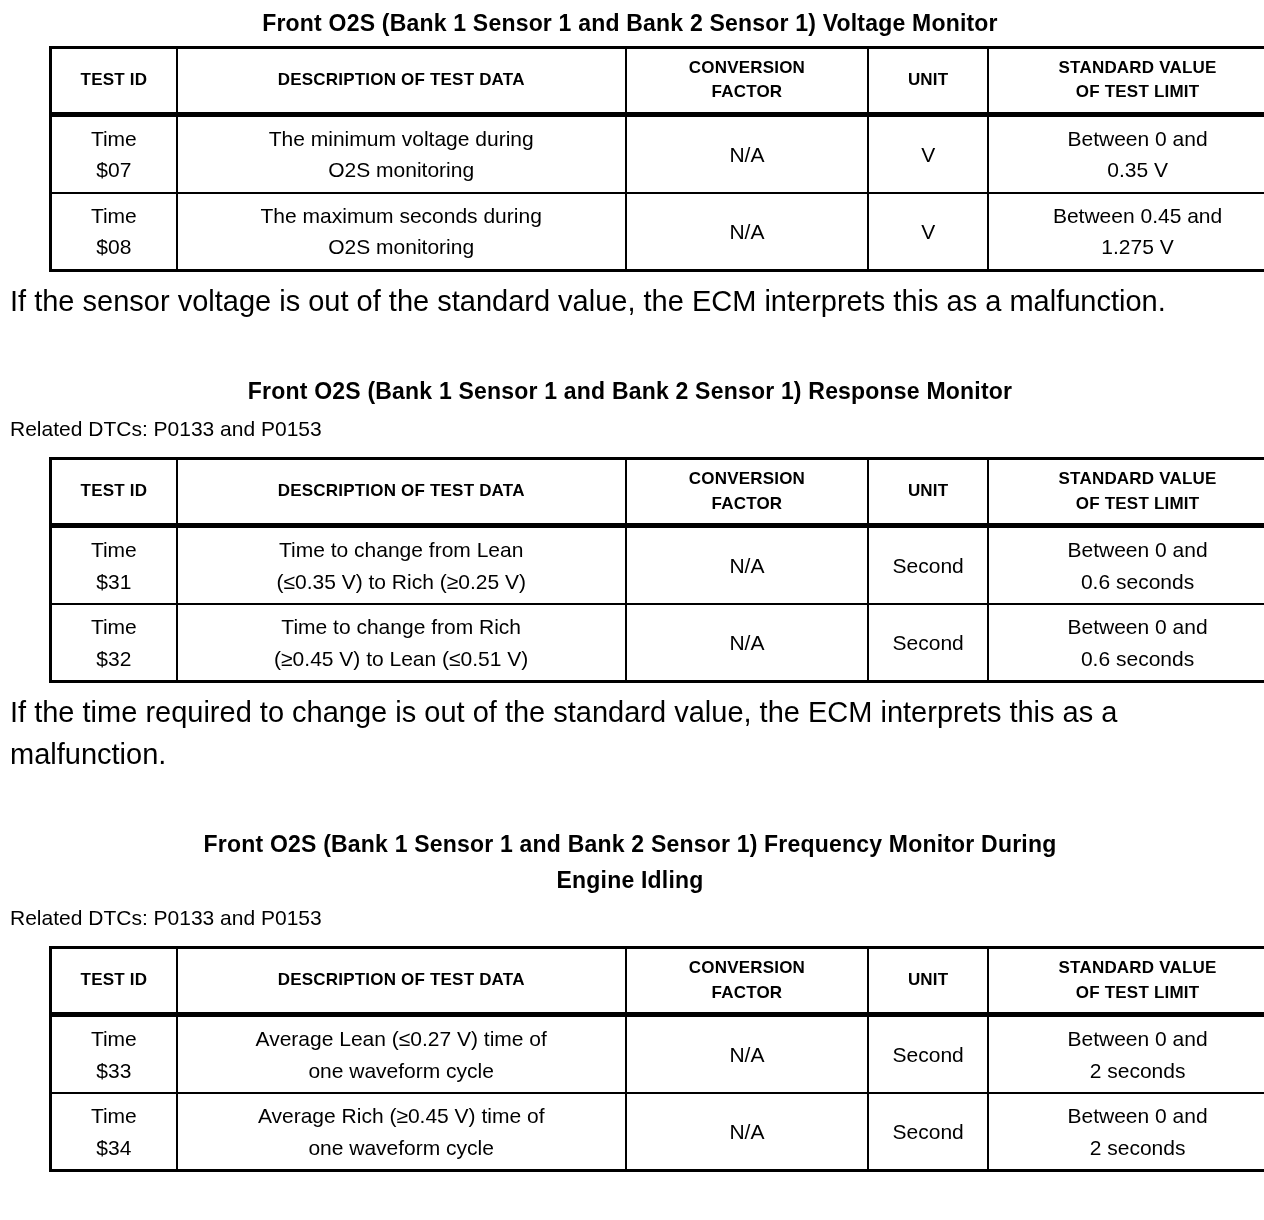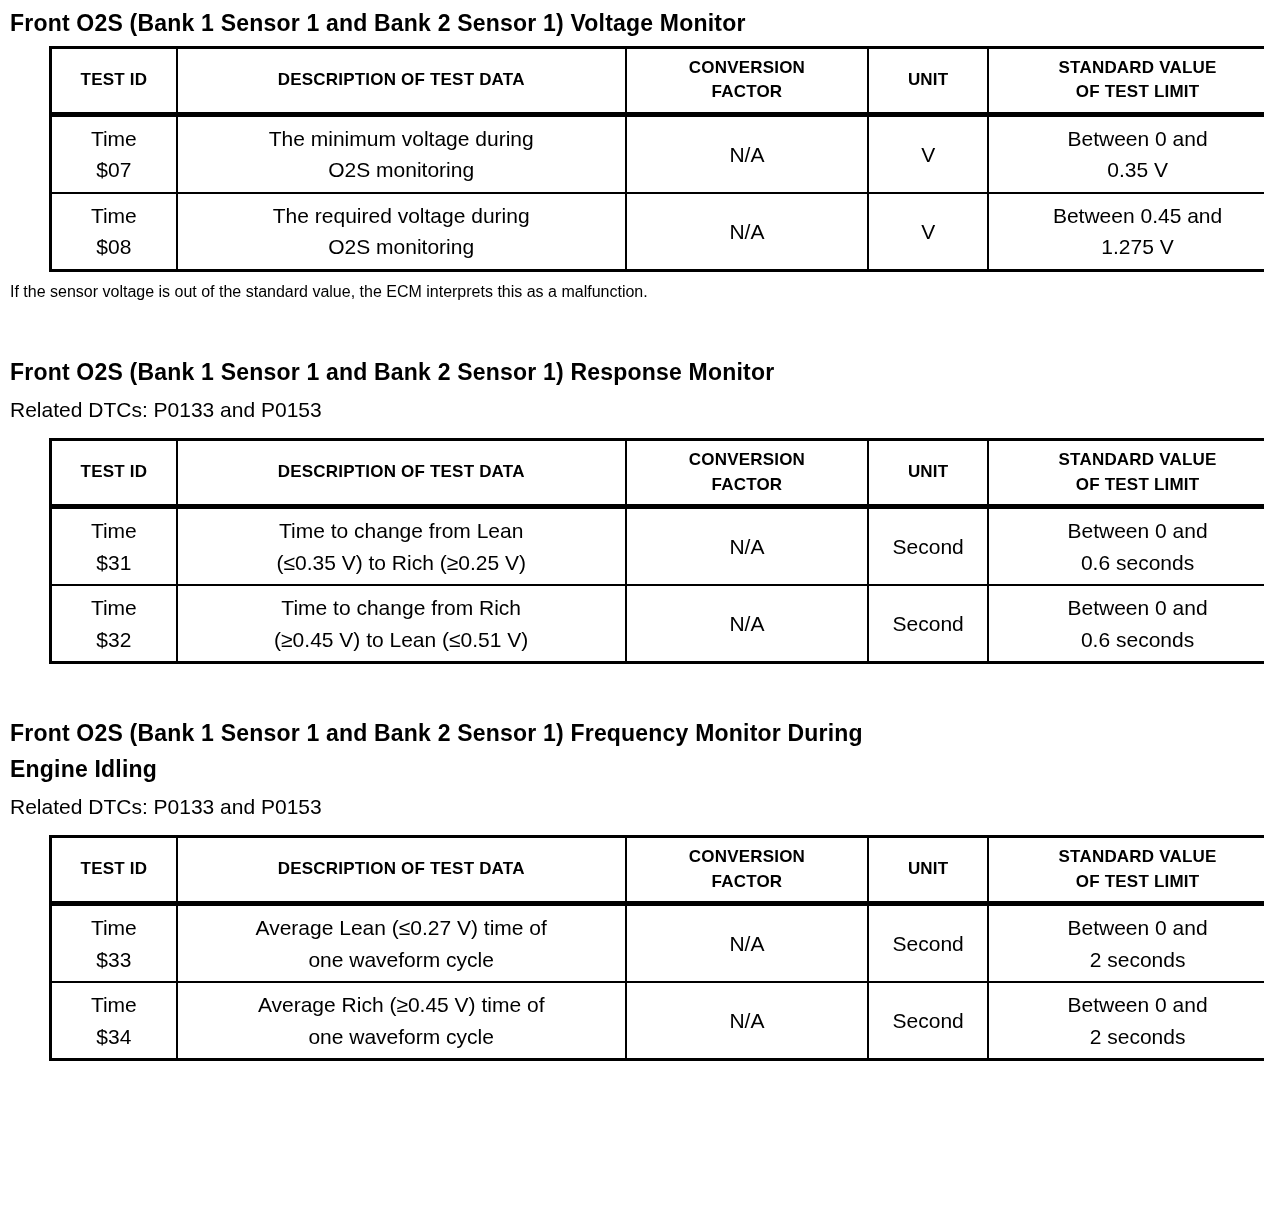--- a/index.html
+++ b/index.html
@@ -17,20 +17,21 @@
   }
   .doc-section { margin: 0; }
   .doc-section + .doc-section { margin-top: 52px; }
   .sec-heading {
     font-size: 23px;
     font-weight: bold;
     line-height: 1.55;
     margin: 0 0 4px 0;
     white-space: pre-line;
     letter-spacing: 0.2px;
+    text-align: center;
   }
   .dtcs {
     font-size: 21px;
     line-height: 1.4;
     margin: 0 0 14px 0;
   }
   table.spec-table {
     border-collapse: collapse;
     width: 100%;
     table-layout: fixed;
@@ -54,21 +55,21 @@
   }
   .spec-table td {
     font-size: 21px;
     line-height: 1.5;
     padding: 6px 10px;
     height: 76px;
   }
   td.c-center { text-align: center; padding: 6px 4px; }
   td.c-left   { text-align: center; }
   .note {
-    font-size: 16px;
+    font-size: 29px;
     line-height: 1.45;
     margin: 8px 0 0 0;
     white-space: pre-line;
   }
   col.w-testid { width: 10.2%; }
   col.w-desc   { width: 36.3%; }
   col.w-conv   { width: 19.6%; }
   col.w-unit   { width: 9.7%;  }
   col.w-std    { width: 24.2%; }
 </style>
@@ -105,21 +106,21 @@
           <td class="c-left">The minimum voltage during
 O2S monitoring</td>
           <td class="c-center">N/A</td>
           <td class="c-center">V</td>
           <td class="c-left">Between 0 and
 0.35 V</td>
         </tr>
         <tr>
           <td class="c-center">Time
 $08</td>
-          <td class="c-left">The required voltage during
+          <td class="c-left">The maximum seconds during
 O2S monitoring</td>
           <td class="c-center">N/A</td>
           <td class="c-center">V</td>
           <td class="c-left">Between 0.45 and
 1.275 V</td>
         </tr>
       </tbody>
     </table>
     <p class="note">If the sensor voltage is out of the standard value, the ECM interprets this as a malfunction.</p>
   </section>
@@ -162,20 +163,21 @@
 $32</td>
           <td class="c-left">Time to change from Rich
 (≥0.45 V) to Lean (≤0.51 V)</td>
           <td class="c-center">N/A</td>
           <td class="c-center">Second</td>
           <td class="c-left">Between 0 and
 0.6 seconds</td>
         </tr>
       </tbody>
     </table>
+    <p class="note">If the time required to change is out of the standard value, the ECM interprets this as a malfunction.</p>
   </section>
 
   <section class="doc-section">
     <h2 class="sec-heading">Front O2S (Bank 1 Sensor 1 and Bank 2 Sensor 1) Frequency Monitor During
 Engine Idling</h2>
     <p class="dtcs">Related DTCs: P0133 and P0153</p>
     <table class="spec-table">
       <colgroup>
         <col class="w-testid">
           <col class="w-desc">

